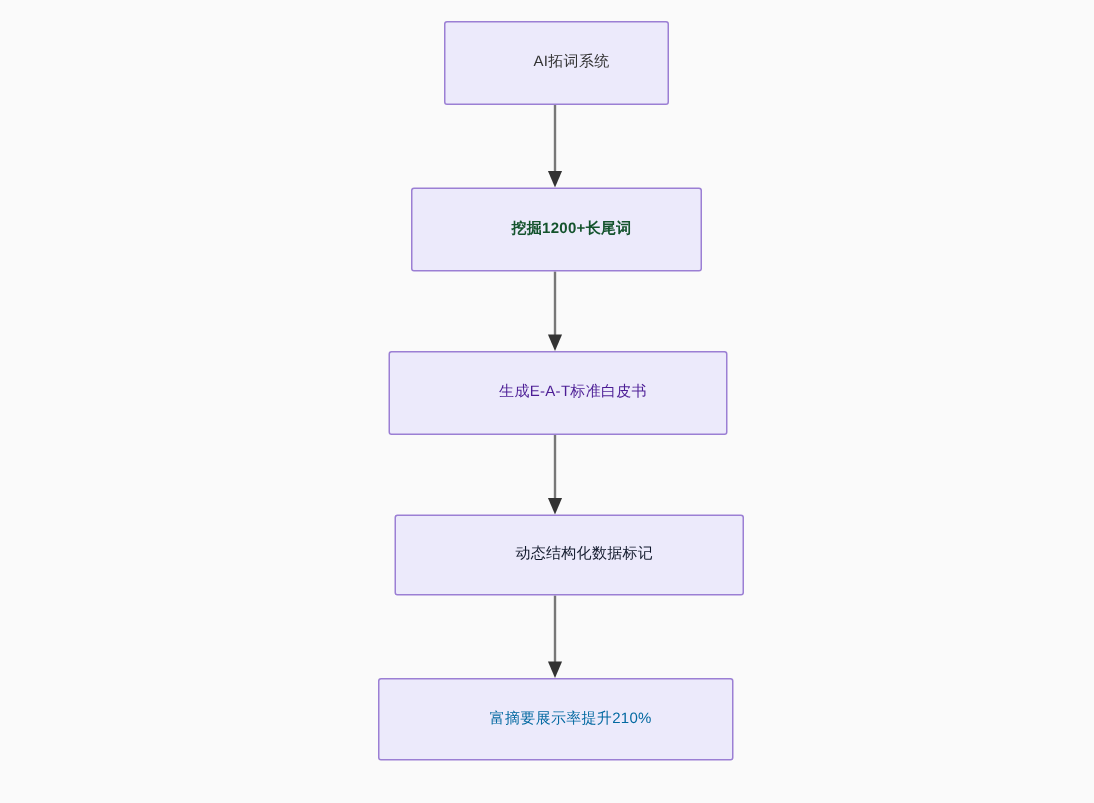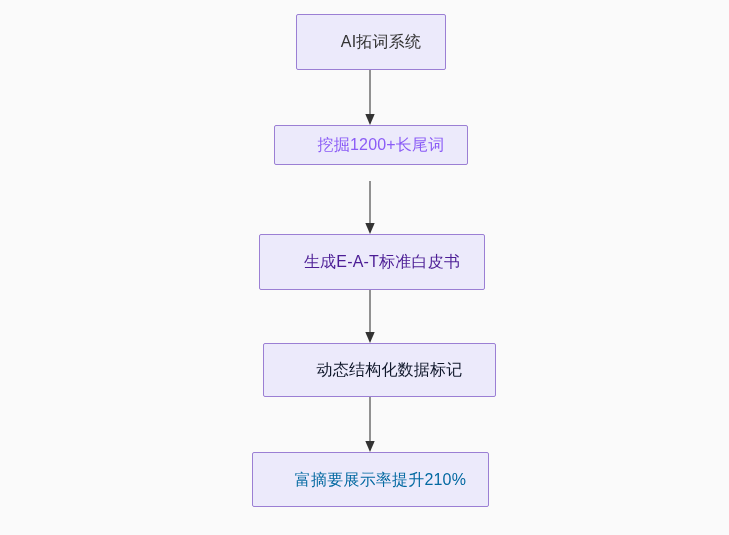--- a/index.html
+++ b/index.html
@@ -21,21 +21,21 @@
   .node {
     position: absolute;
     box-sizing: border-box;
     background: #eceafb;
     border: 1.6px solid #9b7fd4;
     border-radius: 2px;
     display: flex;
     align-items: center;
     justify-content: center;
     color: #333333;
-    font-size: 16px;
+    font-size: 10px;
     line-height: 1.2;
     letter-spacing: 0.2px;
     white-space: nowrap;
     padding-left: 20px;
   }
   .node-label {
     display: block;
     padding: 0 6px;
   }
   .edge {
@@ -73,21 +73,21 @@
   <div class="edge" id="edge-3" style="left: 365px; top: 397px; height: 55px;">
     <svg width="10" height="55" viewBox="0 0 10 55">
       <line x1="5" y1="0" x2="5" y2="45" stroke="#777777" stroke-width="1.6"></line>
       <polygon points="5,55 0.3,44 9.7,44" fill="#333333"></polygon>
     </svg>
   </div>
 
   <div class="node" id="node-0" style="left: 296px; top: 14px; width: 150px; height: 56px; background: rgb(236, 234, 251); border-color: rgb(155, 127, 212); color: rgb(51, 51, 51);">
     <span class="node-label">AI拓词系统</span>
   </div>
-  <div class="node" id="node-1" style="left: 274px; top: 125px; width: 194px; height: 40px; background: rgb(236, 234, 251); border-color: rgb(155, 127, 212); color: #8b5cf6;">
+  <div class="node" id="node-1" style="left: 274px; top: 125px; width: 194px; height: 56px; background: rgb(236, 234, 251); border-color: rgb(155, 127, 212); color: #14532d; font-weight: bold;">
     <span class="node-label">挖掘1200+长尾词</span>
   </div>
   <div class="node" id="node-2" style="left: 259px; top: 234px; width: 226px; height: 56px; background: rgb(236, 234, 251); border-color: rgb(155, 127, 212); color: #4c1d95;">
     <span class="node-label">生成E-A-T标准白皮书</span>
   </div>
   <div class="node" id="node-3" style="left: 263px; top: 343px; width: 233px; height: 54px; background: rgb(236, 234, 251); border-color: rgb(155, 127, 212); color: #0f172a;">
     <span class="node-label">动态结构化数据标记</span>
   </div>
   <div class="node" id="node-4" style="left: 252px; top: 452px; width: 237px; height: 55px; background: rgb(236, 234, 251); border-color: rgb(155, 127, 212); color: #0369a1;">
     <span class="node-label">富摘要展示率提升210%</span>

